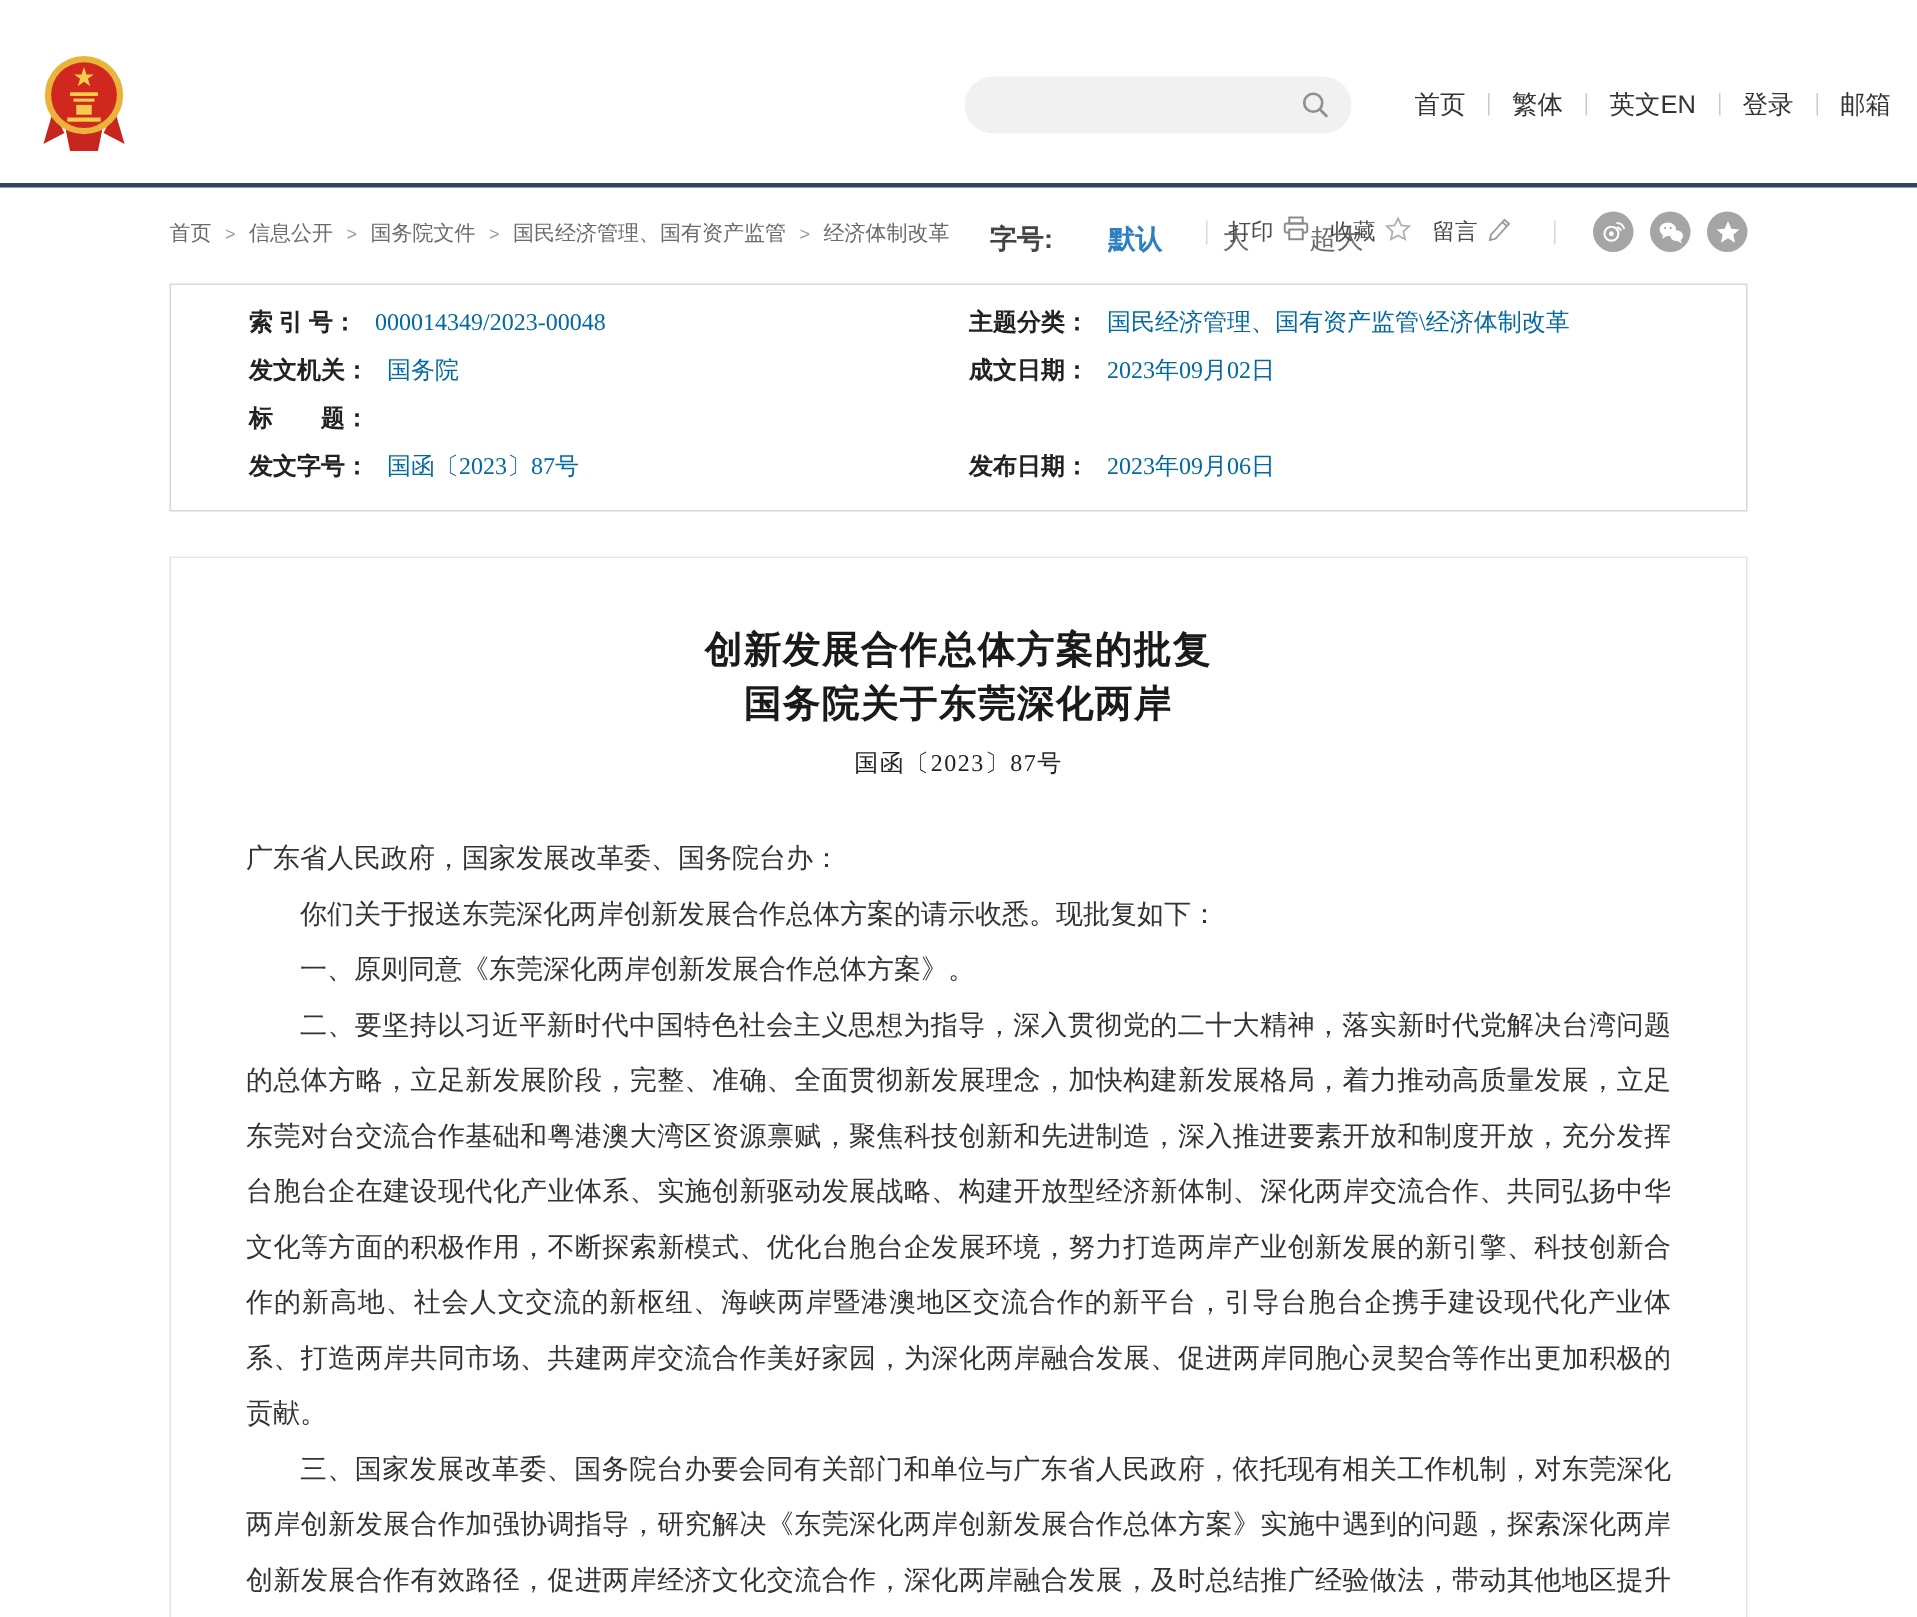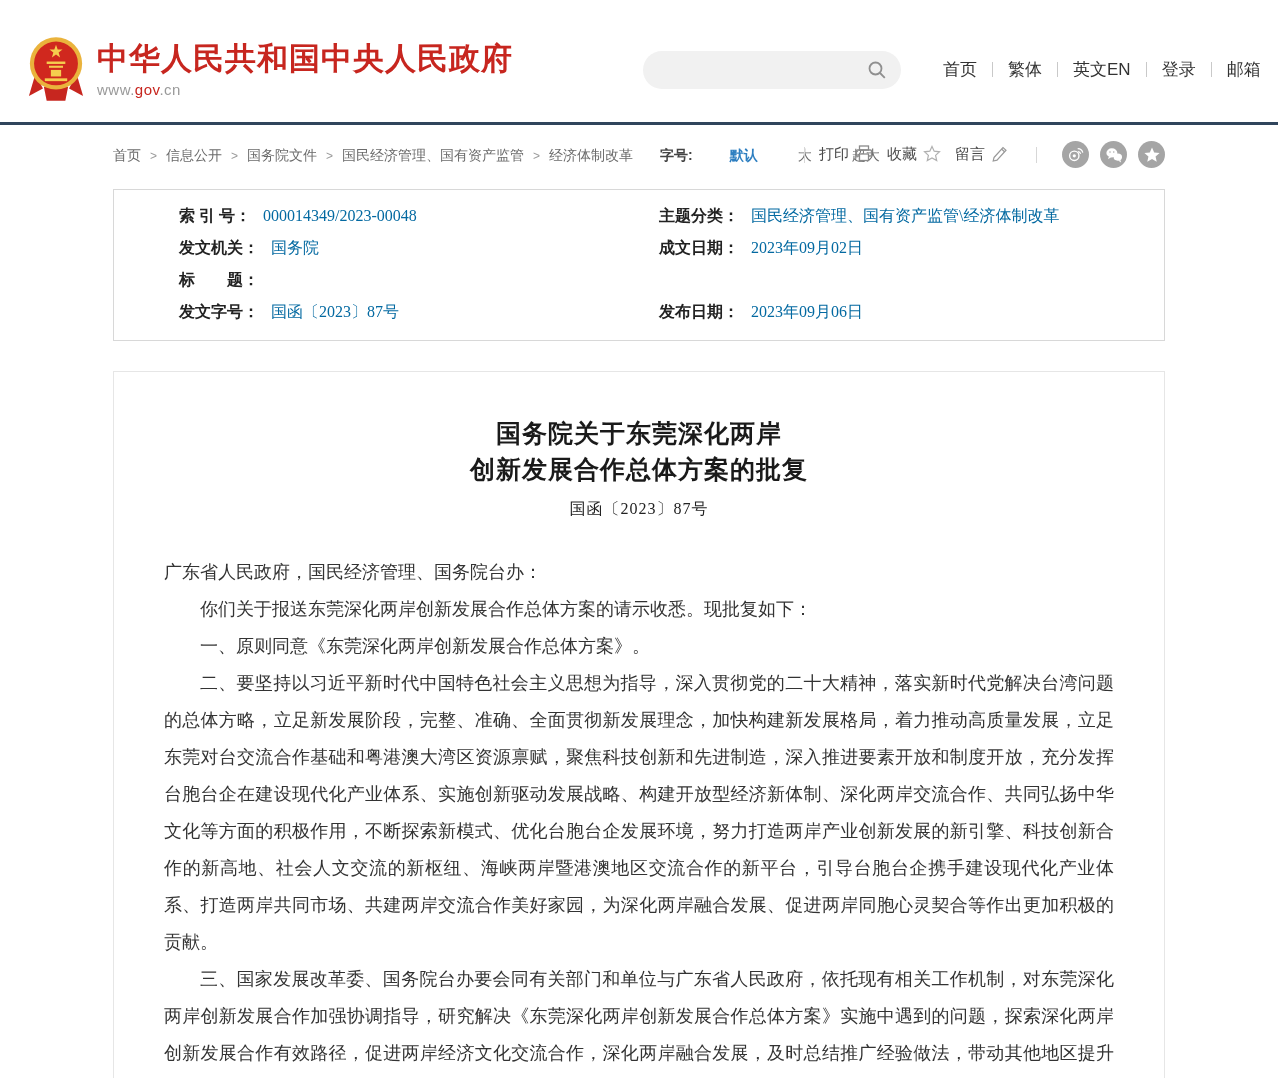--- a/index.html
+++ b/index.html
@@ -35,34 +35,34 @@
   .top-nav { position: absolute; left: 928px; top: 58px; display: flex; align-items: center; }
   .top-nav .nav-item { font-size: 17px; color: #333; padding: 0 15px; cursor: pointer; white-space: nowrap; }
   .top-nav .nav-sep { width: 1px; height: 15px; background: #c9c9c9; }
   
   .subheader { position: relative; width: 1052px; margin: 0 auto; height: 64px; }
   .breadcrumb { position: absolute; left: 0; top: 22px; display: flex; align-items: center; font-size: 14px; color: #6b6b6b; white-space: nowrap; }
   .crumb { cursor: pointer; }
   .crumb-sep { margin: 0 9px; color: #9a9a9a; font-size: 12px; }
   .fontsize-widget {
     position: absolute; left: 547px; top: 22px; display: flex; 
-    font-size: 14px; background: rgba(255,255,255,0.55); white-space: nowrap;
+    font-size: 18px; background: rgba(255,255,255,0.55); white-space: nowrap;
   }
   .fs-label { font-weight: bold; color: #444; margin-right: 6px; }
   .fs-opt { margin-right: 9px; color: #6b6b6b; cursor: pointer; padding-left: 31px; }
   .fs-opt.active { color: #2e7fc1; font-weight: bold; }
   .tools { position: absolute; right: 0; top: 16px; display: flex; align-items: center; }
   .tool-sep { width: 1px; height: 16px; background: #d7d7d7; margin: 0 14px; }
   .tool-item { display: flex; align-items: center; font-size: 15px; color: #4a4a4a; cursor: pointer; margin-right: 14px; }
   .tool-item .t-label { margin-right: 6px; }
   .soc { width: 27px; height: 27px; border-radius: 50%; background: #a5a5a5; margin-left: 11px; display: flex; align-items: center; justify-content: center; cursor: pointer; }
   
   .meta-box {
     width: 1052px; margin: 0 auto; border: 1px solid #d8d8d8;
-    padding: 10px 13px 12px; font-family: "Liberation Serif", serif;
+    padding: 10px 0 12px; font-family: "Liberation Serif", serif;
   }
   .meta-row { display: flex; line-height: 32px; font-size: 16px; }
   .meta-cell-l { width: 532px; padding-left: 52px; display: flex; }
   .meta-cell-r { flex: 1; display: flex; }
   .meta-label { font-weight: bold; color: #222; white-space: nowrap; }
   .meta-value { color: #0369a1; margin-left: 12px; }
   
   .doc-box {
     width: 1052px; margin: 30px auto 0; border: 1px solid #e6e6e6;
     padding: 44px 50px 80px; height: 900px;
@@ -86,24 +86,20 @@
         <path d="M17,56 L43,56 L40,71 L20,71 Z" fill="#c7261f"></path>
         <circle cx="30" cy="31" r="28" fill="#eab33c"></circle>
         <circle cx="30" cy="31" r="23.5" fill="#d0281e"></circle>
         <polygon points="30,11 31.8,16.2 37,16.2 32.8,19.4 34.4,24.6 30,21.4 25.6,24.6 27.2,19.4 23,16.2 28.2,16.2" fill="#f5cd4e"></polygon>
         <rect x="20" y="29" width="20" height="2.6" fill="#f5cd4e"></rect>
         <rect x="22.5" y="33.5" width="15" height="2.2" fill="#f5cd4e"></rect>
         <rect x="24.5" y="38" width="11" height="7" fill="#f5cd4e"></rect>
         <rect x="18" y="47" width="24" height="3" fill="#f5cd4e"></rect>
       </svg>
     </span>
-    <div class="titles">
-      <h1 class="site-title">中华人民共和国中央人民政府</h1>
-      <div class="site-url"><span>www.</span><span class="u-red">gov</span><span>.cn</span></div>
-    </div>
   </div>
 
   <div class="search-box">
     <input class="search-input" type="text" placeholder="" style="">
     <span class="search-glass">
       <svg width="20" height="20" viewBox="0 0 20 20">
         <circle cx="8.5" cy="8.5" r="6" fill="none" stroke="#8f8f8f" stroke-width="1.8"></circle>
         <line x1="13" y1="13" x2="17.8" y2="17.8" stroke="#8f8f8f" stroke-width="1.8"></line>
       </svg>
     </span>
@@ -231,26 +227,26 @@
     </div>
     <div class="meta-cell-r">
       <span class="meta-label">发布日期：</span>
       <span class="meta-value">2023年09月06日</span>
     </div>
   </div>
 </div>
 
 <div class="doc-box">
   <div class="doc-title">
+    <div>创新发展合作总体方案的批复</div>
     <div>国务院关于东莞深化两岸</div>
-    <div>创新发展合作总体方案的批复</div>
   </div>
   <div class="doc-number">国函〔2023〕87号</div>
 
   <div class="doc-body">
-    <p class="no-indent">广东省人民政府，国民经济管理、国务院台办：</p>
+    <p class="no-indent">广东省人民政府，国家发展改革委、国务院台办：</p>
     <p>你们关于报送东莞深化两岸创新发展合作总体方案的请示收悉。现批复如下：</p>
     <p>一、原则同意《东莞深化两岸创新发展合作总体方案》。</p>
     <p>二、要坚持以习近平新时代中国特色社会主义思想为指导，深入贯彻党的二十大精神，落实新时代党解决台湾问题的总体方略，立足新发展阶段，完整、准确、全面贯彻新发展理念，加快构建新发展格局，着力推动高质量发展，立足东莞对台交流合作基础和粤港澳大湾区资源禀赋，聚焦科技创新和先进制造，深入推进要素开放和制度开放，充分发挥台胞台企在建设现代化产业体系、实施创新驱动发展战略、构建开放型经济新体制、深化两岸交流合作、共同弘扬中华文化等方面的积极作用，不断探索新模式、优化台胞台企发展环境，努力打造两岸产业创新发展的新引擎、科技创新合作的新高地、社会人文交流的新枢纽、海峡两岸暨港澳地区交流合作的新平台，引导台胞台企携手建设现代化产业体系、打造两岸共同市场、共建两岸交流合作美好家园，为深化两岸融合发展、促进两岸同胞心灵契合等作出更加积极的贡献。</p>
     <p>三、国家发展改革委、国务院台办要会同有关部门和单位与广东省人民政府，依托现有相关工作机制，对东莞深化两岸创新发展合作加强协调指导，研究解决《东莞深化两岸创新发展合作总体方案》实施中遇到的问题，探索深化两岸创新发展合作有效路径，促进两岸经济文化交流合作，深化两岸融合发展，及时总结推广经验做法，带动其他地区提升对台创新发展合作水平。重大事项及时向党中央、国务院报告。</p>
   </div>
 
 </div>
 
 </body></html>

